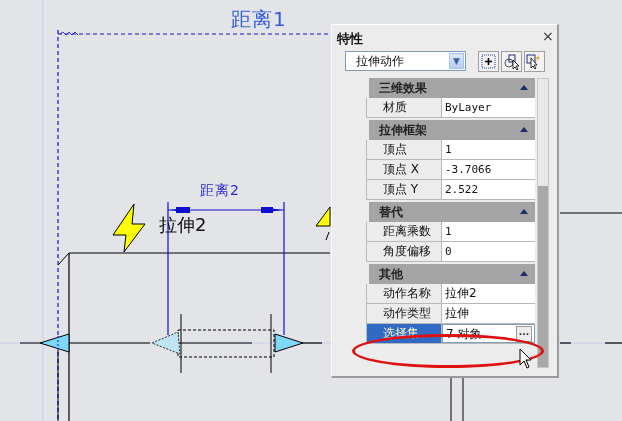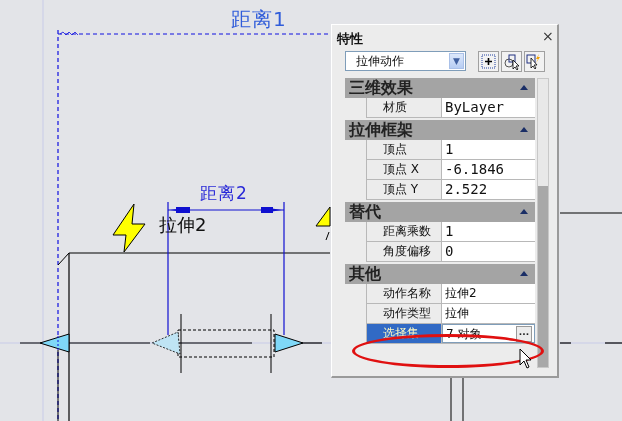--- a/index.html
+++ b/index.html
@@ -1,37 +1,37 @@
 <!DOCTYPE html>
 <html><head>
 <meta charset="utf-8">
 <style>
   html, body { margin:0; padding:0; }
   body { width:622px; height:421px; position:relative; overflow:hidden; background:#e3e4e8; font-family:"DejaVu Sans", sans-serif; }
   #canvas { position:absolute; left:0; top:0; width:622px; height:421px; }
   .dim-label { position:absolute; font-family:"DejaVu Sans", sans-serif; }
   #dist1 { left:231px; top:6px; font-size:20px; color:#1d4ed8; letter-spacing:1px; opacity:0.9; }
-  #dist2 { left:200px; top:182px; font-size:17px; color:#2a2ad8; letter-spacing:1px; }
+  #dist2 { left:200px; top:182px; font-size:14px; color:#2a2ad8; letter-spacing:1px; }
   #stretch2 { left:159px; top:213px; font-size:18px; color:#111; }
 
   #panel { position:absolute; left:331px; top:24px; width:228px; height:354px; background:#ececec; border:1px solid #fff; border-right:2px solid #9a9a9a; border-bottom:2px solid #9a9a9a; box-sizing:border-box; }
   #panel-title { position:absolute; left:5px; top:5px; font-size:13px; font-weight:bold; color:#111;text-align:right; }
   #panel-close { position:absolute; left:210px; top:4px; font-size:14px; color:#333; cursor:pointer; line-height:14px; }
   #combo { position:absolute; left:13px; top:26px; width:121px; height:20px; background:#fff; border:1px solid #7f9db9; box-sizing:border-box; font-size:12px; line-height:18px; padding-left:10px; color:#111; cursor:pointer; }
   #combo-btn { position:absolute; right:1px; top:1px; width:15px; height:16px; background:linear-gradient(#dce8fb,#b7cdf3); border:1px solid #a9c0e8; box-sizing:border-box; color:#4060a0; font-size:9px; line-height:14px; text-align:center; }
   .tb-btn { position:absolute; top:26px; width:21px; height:21px; border:1px solid #a0a0a0; box-sizing:border-box; background:#f2f2f2; cursor:pointer; }
   #tb1 { left:146px; } #tb2 { left:169px; } #tb3 { left:192px; }
 
   #grid { position:absolute; left:13px; top:53px; width:190px; }
-  .cat { height:20px; background:#a4a4a4; position:relative; font-size:16px; font-weight:bold; color:#222; line-height:20px; padding-left:4px; margin-top:2px; cursor:pointer; }
+  .cat { height:20px; background:#a4a4a4; position:relative; font-size:12px; font-weight:bold; color:#222; line-height:20px; padding-left:10px; margin-top:2px; cursor:pointer;margin-left:24px; }
   .cat:first-child { margin-top:0; }
   .cat .tri { position:absolute; right:7px; top:7px; width:0; height:0; border-left:4px solid transparent; border-right:4px solid transparent; border-bottom:5px solid #1a2e66; }
   .row { height:20px; display:flex; margin-left:21px; border-bottom:1px solid #b8b8b8; box-sizing:border-box; font-size:12px; cursor:pointer; }
   .row .k { width:76px; background:#ececec; border-left:1px solid #b8b8b8; border-right:1px solid #b8b8b8; padding-left:16px; line-height:19px; color:#111; box-sizing:border-box; }
-  .row .v { flex:1; background:#fff; padding-left:3px; line-height:19px; color:#111; font-family:"DejaVu Sans Mono", monospace; font-size:14px; }
+  .row .v { flex:1; background:#fff; padding-left:3px; line-height:19px; color:#111; font-family:"DejaVu Sans Mono", monospace; font-size:11px; }
   .row .v.cn { font-family:"DejaVu Sans", sans-serif; font-size:12px; }
   .row.sel .k { background:#316ac5; color:#fef9c3; }
   .row.sel .v { border:1px solid #7f9db9; position:relative; }
   #ellipsis { position:absolute; right:2px; top:1px; width:16px; height:16px; background:#ececec; border:1px solid #999; box-sizing:border-box; font-size:9px; line-height:10px; text-align:center; color:#222; font-weight:bold; }
 
   #vscroll { position:absolute; left:205px; top:53px; width:12px; height:290px; background:#e8e8e8; border:1px solid #c8c8c8; box-sizing:border-box; }
   #vthumb { position:absolute; left:0; top:107px; width:10px; height:181px; background:#a8a8a8; }
   #red-oval { position:absolute; left:352px; top:334px; width:192px; height:34px; border:3px solid #e01010; border-radius:50%; box-sizing:border-box; pointer-events:none; }
   #cursor { position:absolute; left:519px; top:348px; }
 </style>
@@ -133,21 +133,21 @@
         <div class="v">ByLayer</div>
       </div>
 
     <div class="cat"><span>拉伸框架</span><span class="tri"></span></div>
     <div class="row">
         <div class="k">顶点</div>
         <div class="v">1</div>
       </div>
     <div class="row">
         <div class="k">顶点 X</div>
-        <div class="v">-6.1846</div>
+        <div class="v">-3.7066</div>
       </div>
     <div class="row">
         <div class="k">顶点 Y</div>
         <div class="v">2.522</div>
       </div>
 
     <div class="cat"><span>替代</span><span class="tri"></span></div>
     <div class="row">
         <div class="k">距离乘数</div>
         <div class="v">1</div>

